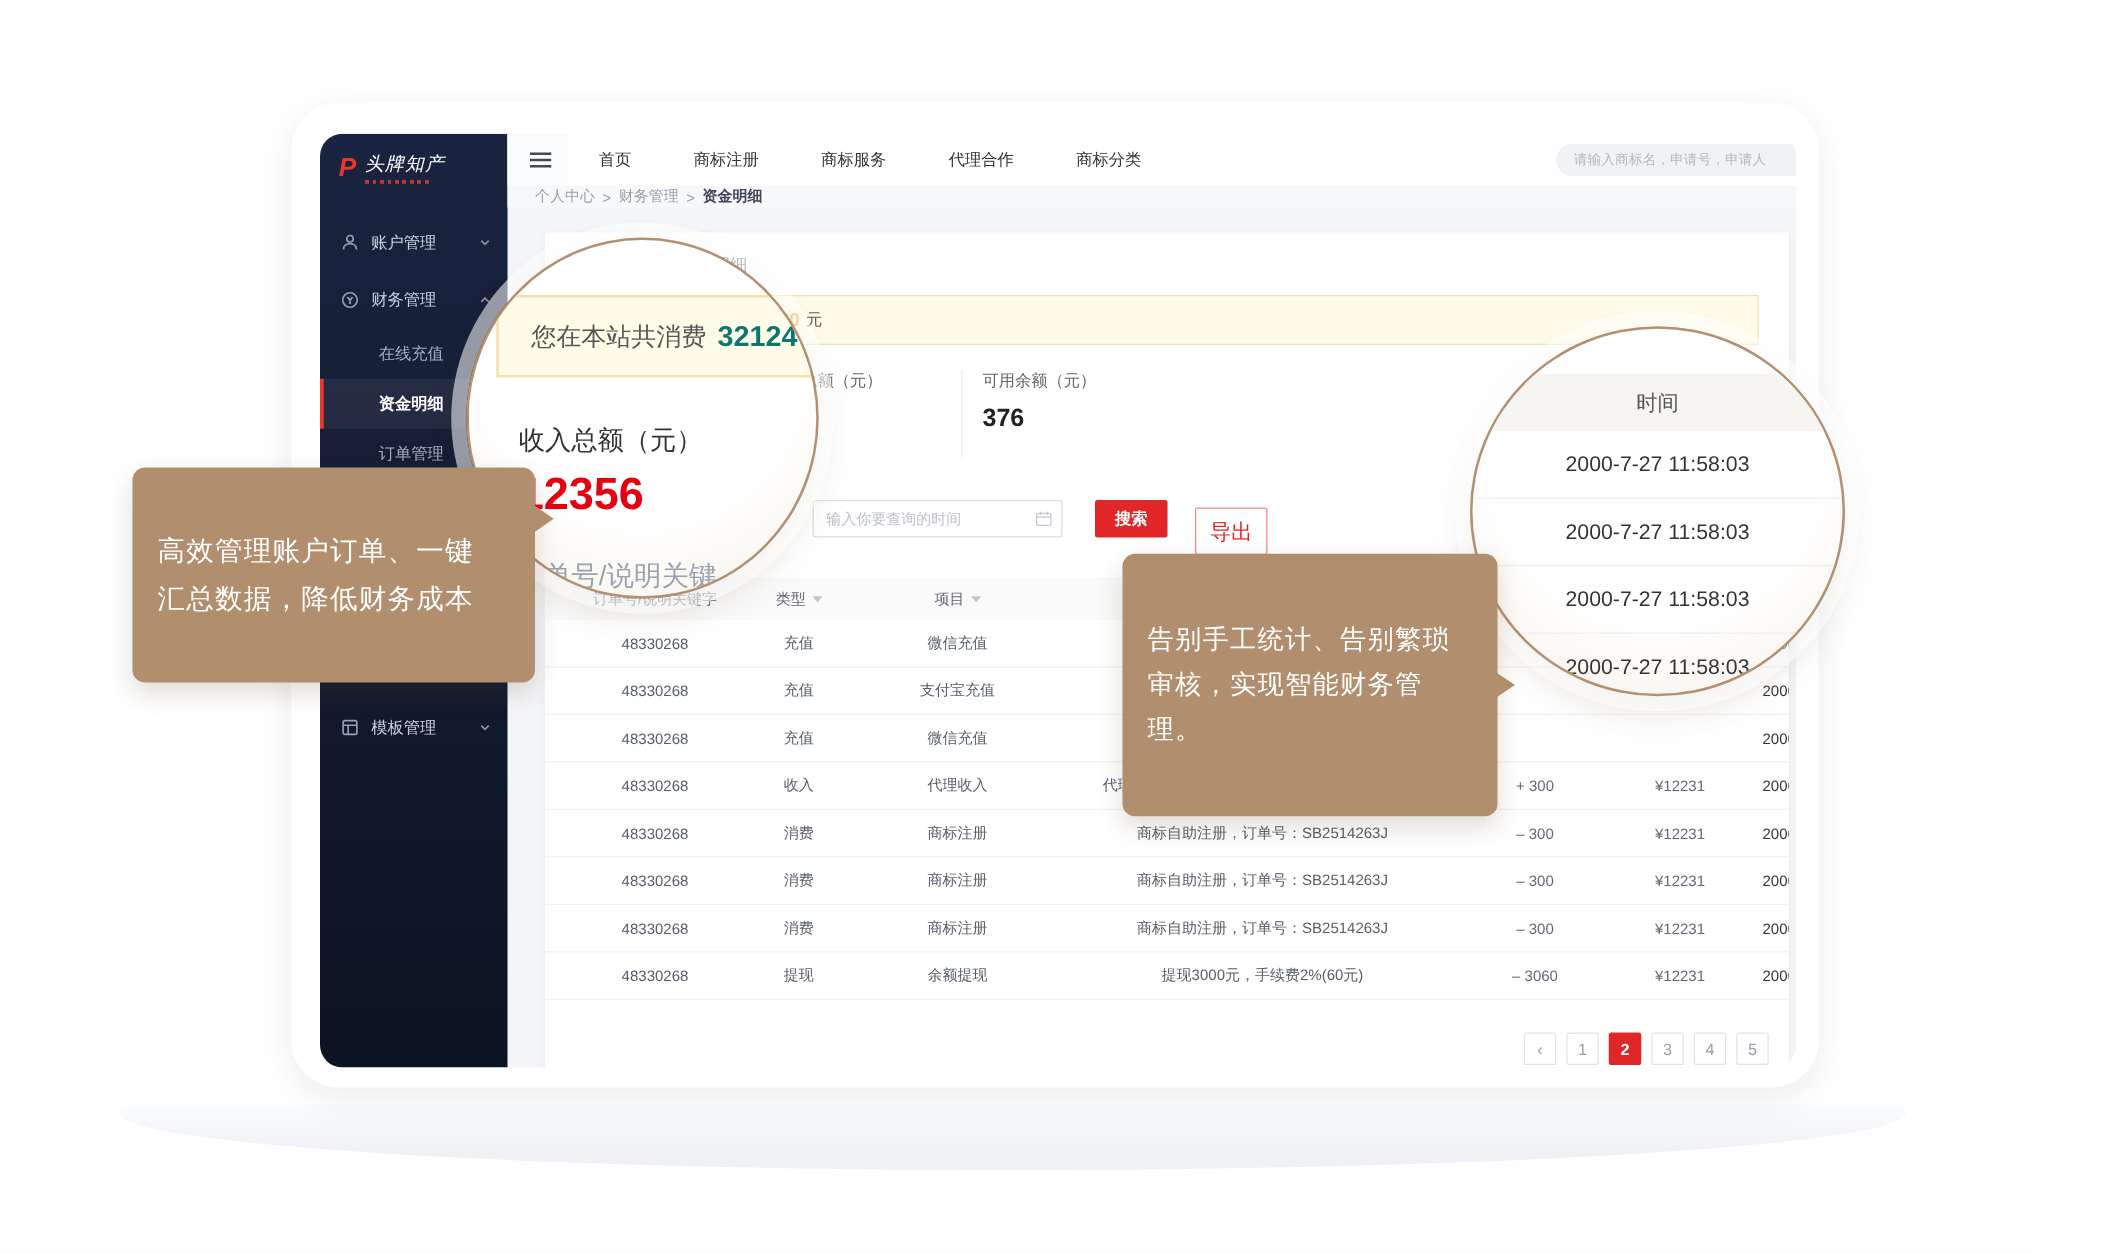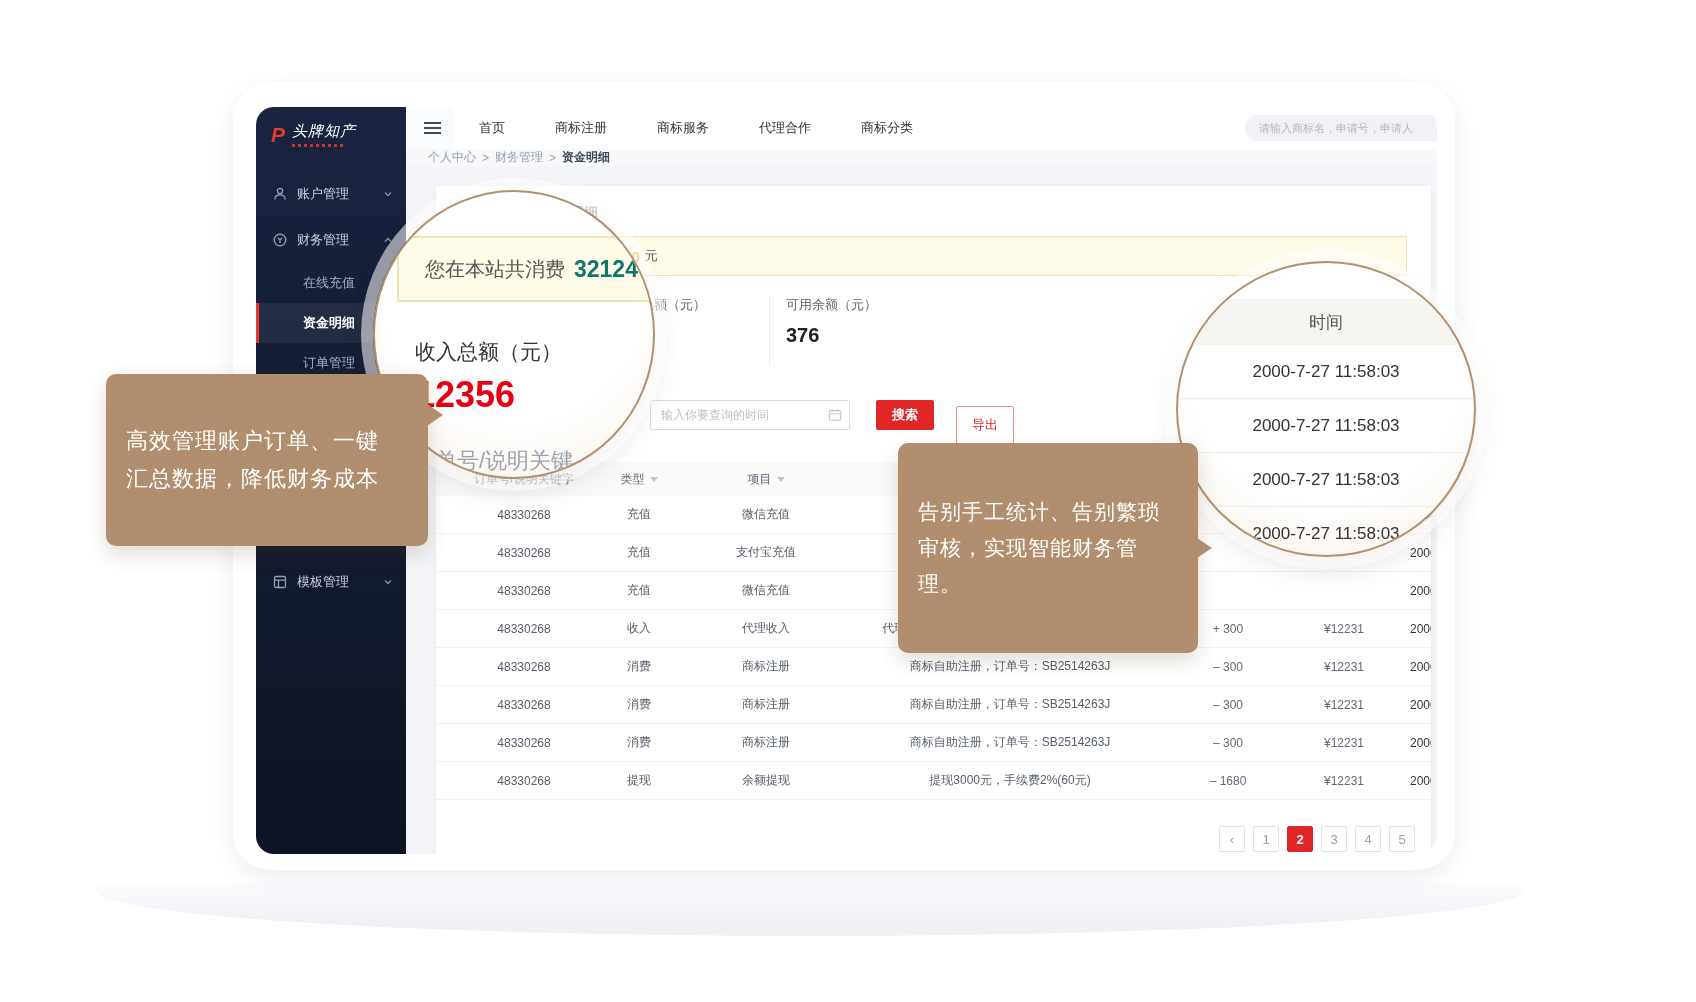--- a/index.html
+++ b/index.html
@@ -66,21 +66,21 @@
 
   .filter { margin:20px 24px 0 214px; display:flex; align-items:center; }
   .date-wrap { position:relative; width:200px; }
   .date-input { width:100%; height:30px; border:1px solid #ddd; border-radius:2px; outline:none;
     padding:0 30px 0 10px; font-size:12px; color:#666; font-family:"Liberation Sans",sans-serif; }
   .date-input::placeholder { color:#bcc0c8; }
   .cal-icon { position:absolute; right:8px; top:8px; width:14px; height:14px; }
   .btn-search { margin-left:26px; width:58px; height:30px; background:#e02626; color:#fff; border:0; border-radius:2px;
     font-size:13px; font-weight:bold; cursor:pointer; font-family:"Liberation Sans",sans-serif; }
   .btn-export { margin-left:22px; width:58px; height:38px; background:#fff; color:#e02626; border:1px solid #e88; border-radius:2px;
-    font-size:13px; cursor:pointer; font-family:"Liberation Sans",sans-serif;margin-top:20px; }
+    font-size:17px; cursor:pointer; font-family:"Liberation Sans",sans-serif;margin-top:20px; }
 
   .table { margin-top:18px;text-align:center; }
   .thead, .trow { display:grid; grid-template-columns:128px 102px 152px 336px 100px 132px 1fr;
     align-items:center; padding-left:24px; overflow:hidden; white-space:nowrap; }
   .thead { height:34px; background:#fafafa; font-size:12px; color:#667; }
   .trow { height:38px; border-bottom:1px solid #f2f2f2; font-size:12px; color:#555e68; }
   .caret { display:inline-block; margin-left:5px; width:0; height:0;
     border-left:4px solid transparent; border-right:4px solid transparent; border-top:5px solid #c2c6cc; vertical-align:1px; }
   .c-time { color:#333; }
   .c-amount, .c-balance { color:#667; }
@@ -312,21 +312,21 @@
                 <span class="c-desc">商标自助注册，订单号：SB2514263J</span>
                 <span class="c-amount">– 300</span>
                 <span class="c-balance">¥12231</span>
                 <span class="c-time">2000-7-27  11:58:03</span>
               </div>
               <div class="trow">
                 <span class="c-order">48330268</span>
                 <span class="c-type">提现</span>
                 <span class="c-project">余额提现</span>
                 <span class="c-desc">提现3000元，手续费2%(60元)</span>
-                <span class="c-amount">– 1680</span>
+                <span class="c-amount">– 3060</span>
                 <span class="c-balance">¥12231</span>
                 <span class="c-time">2000-7-27  11:58:03</span>
               </div>
             </div>
 
             <div class="pagination">
               <span class="page-btn">‹</span>
               <span class="page-btn">1</span>
               <span class="page-btn active">2</span>
               <span class="page-btn">3</span>

